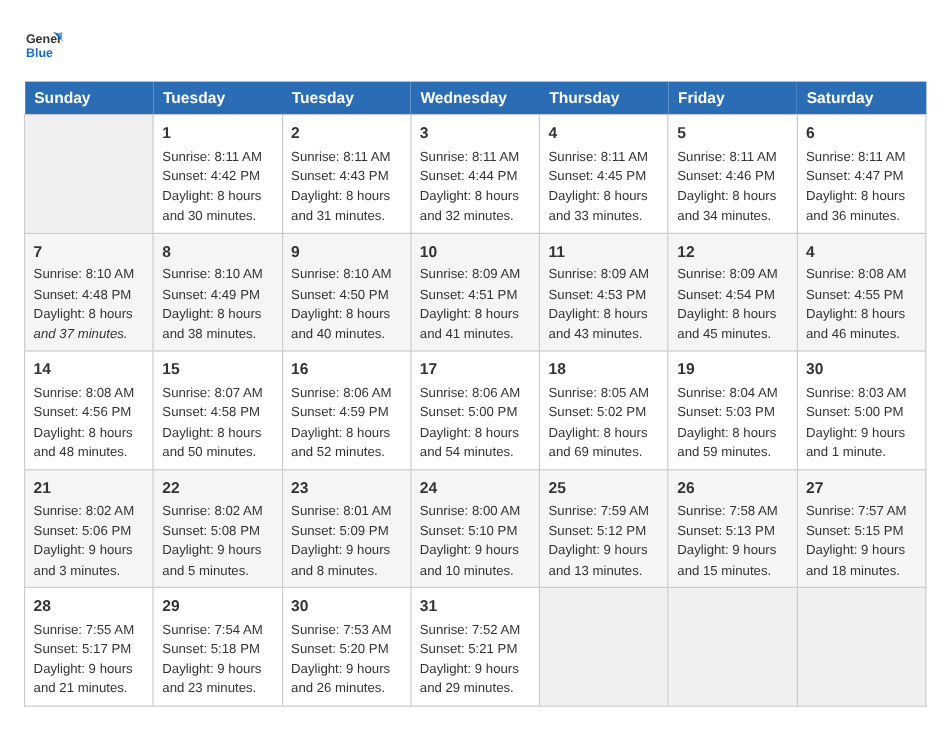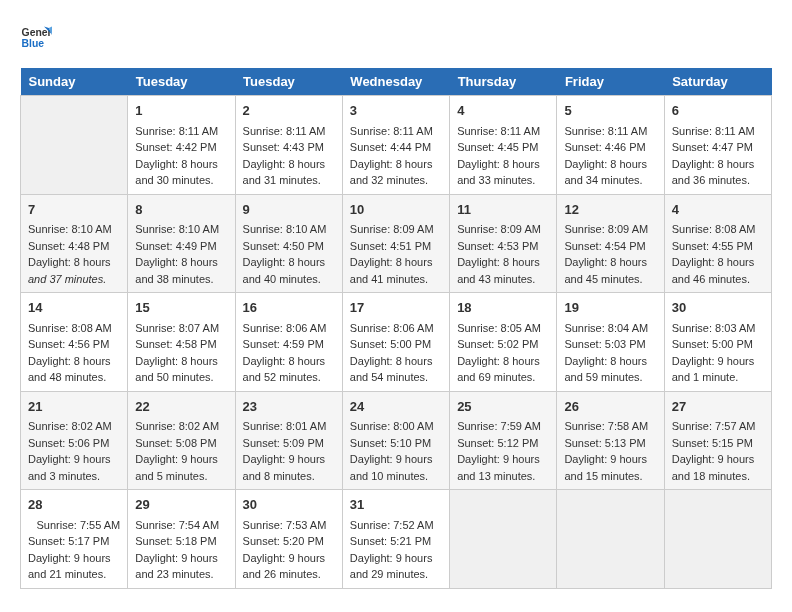--- a/index.html
+++ b/index.html
@@ -304,21 +304,21 @@
           <span class="day-num">27</span>
           <span style="display: block;">Sunrise: 7:57 AM</span>
           <span style="display: block;">Sunset: 5:15 PM</span>
           <span style="display: block;">Daylight: 9 hours</span>
           <span style="display: block;">and 18 minutes.</span>
         </td>
       </tr>
       <tr>
         <td>
           <span class="day-num">28</span>
-          <span style="display: block; text-align: right;">Sunrise: 7:55 AM</span>
+          <span style="display: block;">Sunrise: 7:55 AM</span>
           <span style="display: block;">Sunset: 5:17 PM</span>
           <span style="display: block;">Daylight: 9 hours</span>
           <span style="display: block;">and 21 minutes.</span>
         </td>
         <td>
           <span class="day-num">29</span>
           <span style="display: block;">Sunrise: 7:54 AM</span>
           <span style="display: block;">Sunset: 5:18 PM</span>
           <span style="display: block;">Daylight: 9 hours</span>
           <span style="display: block;">and 23 minutes.</span>

